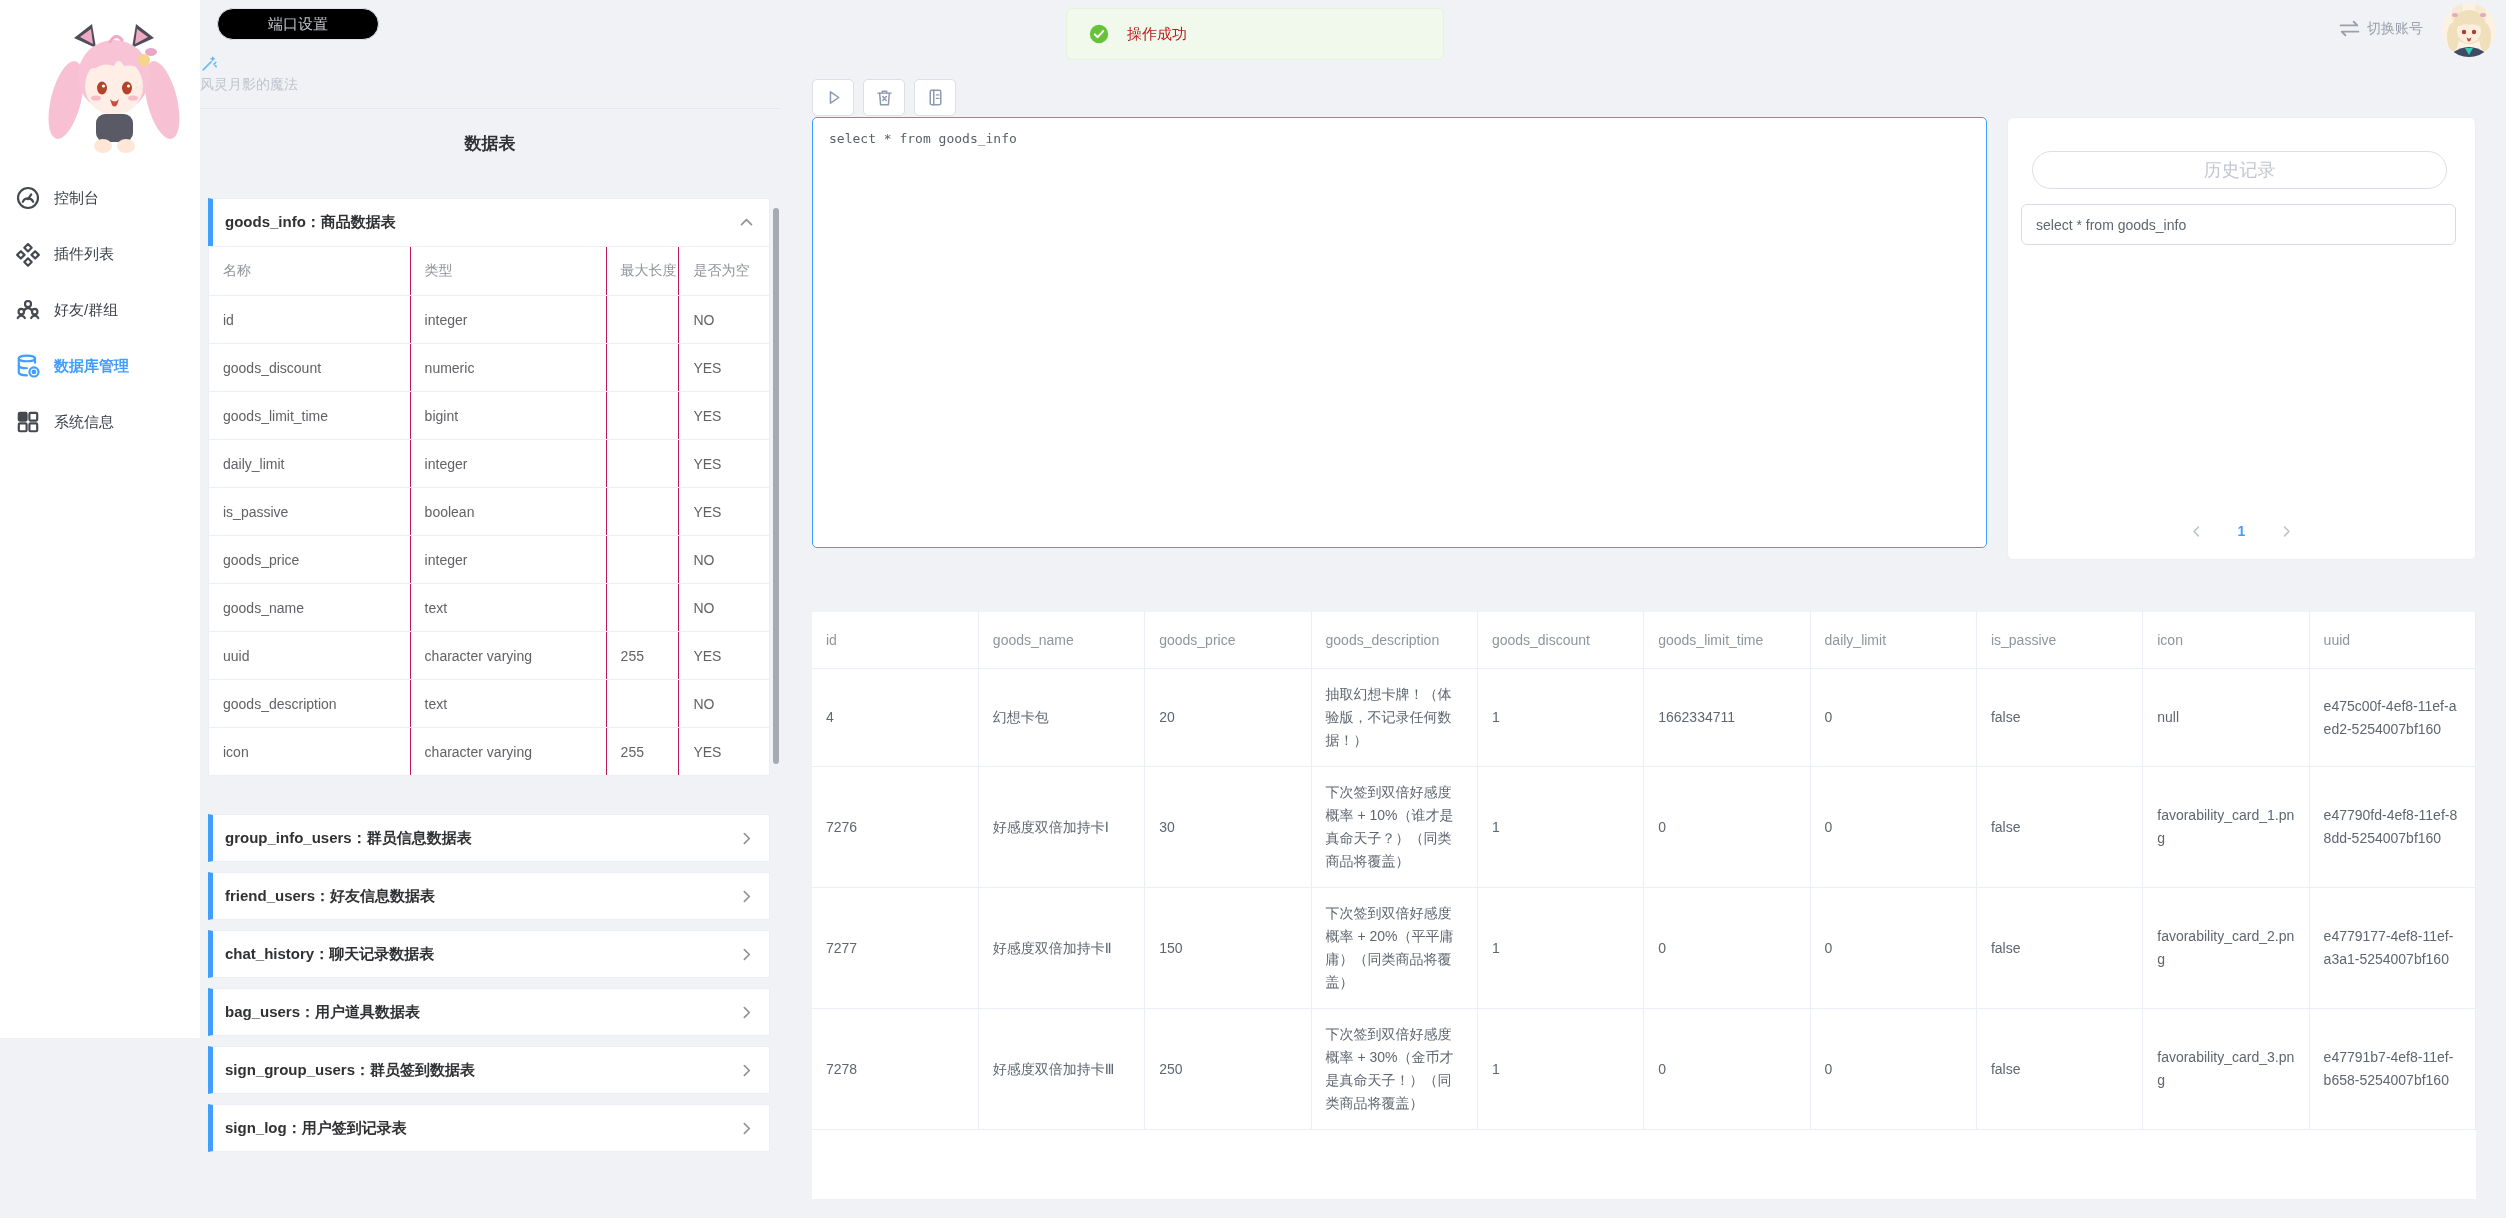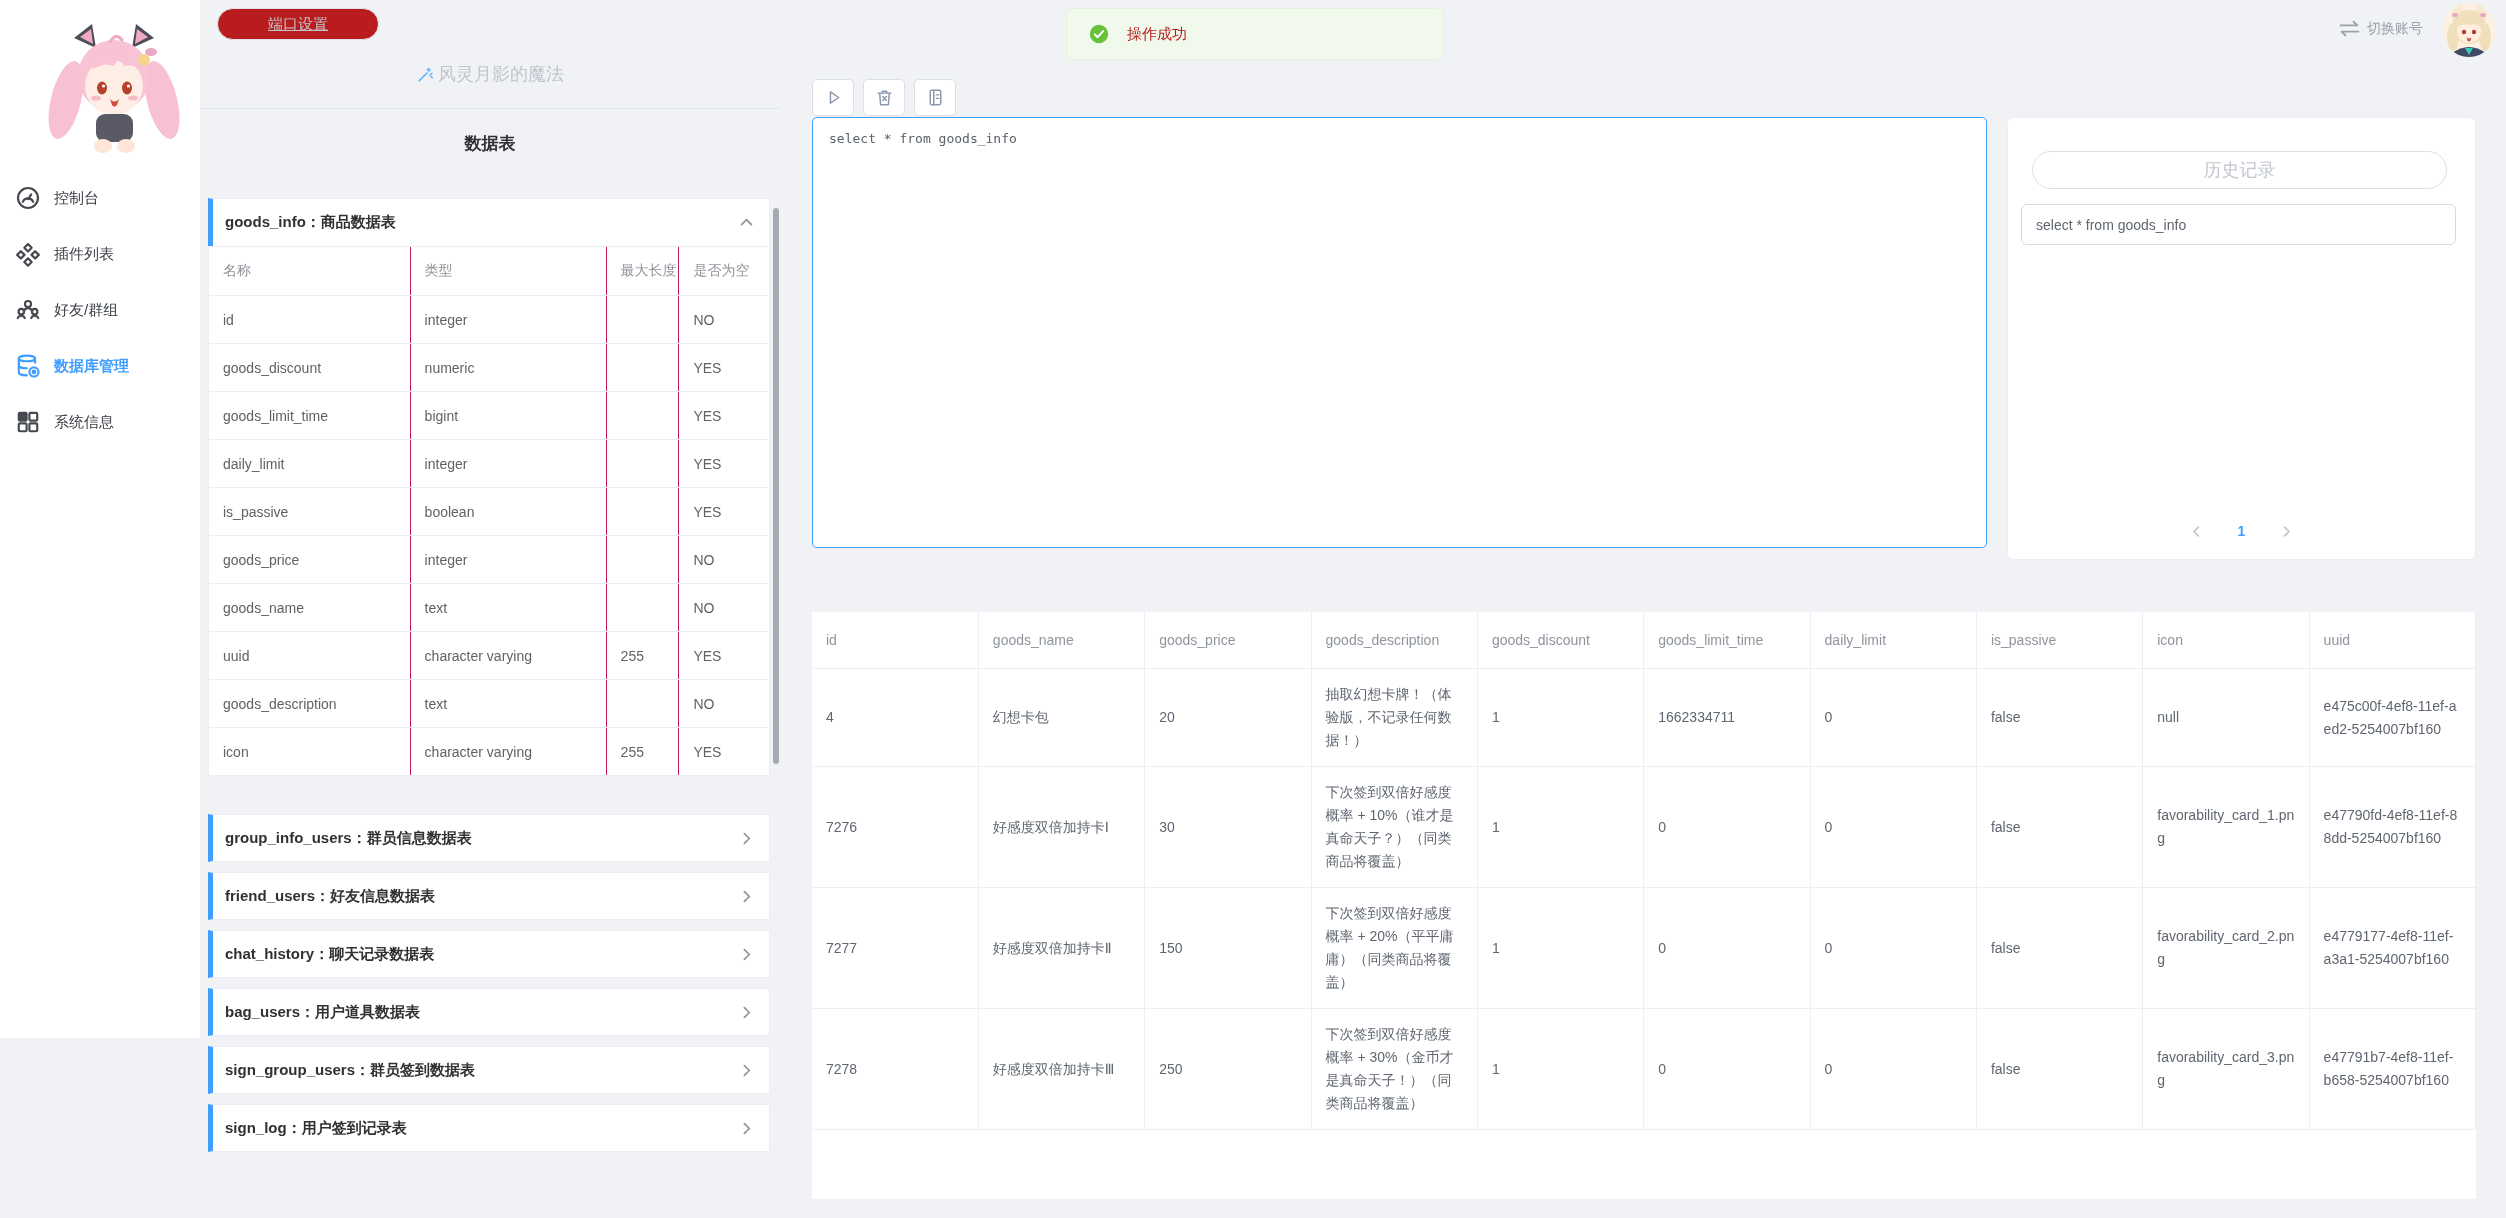--- a/index.html
+++ b/index.html
@@ -19,25 +19,25 @@
   .menu { position:absolute; top:170px; left:0; right:0; }
   .menu-item { height:56px; display:flex; align-items:center; padding-left:15px; gap:13px;
                font-size:15px; color:#3a3f45; cursor:pointer; }
   .menu-item .mi-icon { width:26px; height:26px; color:#45494f; flex:0 0 26px; }
   .menu-item.active { color:#409eff; font-weight:bold; }
   .menu-item.active .mi-icon { color:#409eff; }
 
   
   .col2 { position:absolute; left:200px; top:0; width:580px; height:1218px; }
   .port-btn { position:absolute; left:17px; top:8px; width:162px; height:32px;
-              border-radius:16px; background:#b91c1c; border:1px solid #dfe3e9;
-              color:#c0c4cc; font-size:15px; font-family:inherit; cursor:pointer;text-decoration:underline; }
+              border-radius:16px; background:#000000; border:1px solid #dfe3e9;
+              color:#c0c4cc; font-size:15px; font-family:inherit; cursor:pointer; }
   .magic { position:absolute; top:59px; left:0; right:0; height:30px;
-           display:flex; justify-content:center; align-items:center; gap:3px;
-           color:#c0c4cc; font-size:18px; }
+           display:flex; justify-content:center; gap:3px;
+           color:#c0c4cc; font-size:14px;flex-direction:column; }
   .magic .wand { width:19px; height:19px; color:#6cb7f5; }
   .divider { position:absolute; top:108px; left:0; right:0; height:1px; background:#e4e7ed; }
   .panel-title { position:absolute; top:132px; left:0; right:0; text-align:center;
                  font-size:17px; font-weight:bold; color:#303133; }
   .tables-list { position:absolute; top:198px; left:8px; right:10px; }
   .table-card { background:#fff; border:1px solid #ebeef5; border-left:5px solid #409eff;
                 height:48px; display:flex; align-items:center; justify-content:space-between;
                 padding:0 14px 0 12px; margin-bottom:10px; cursor:pointer; }
   .table-card .tc-label { font-weight:bold; font-size:15px; color:#303133; }
   .tc-chevron { width:17px; height:17px; color:#909399; flex:0 0 17px; }

